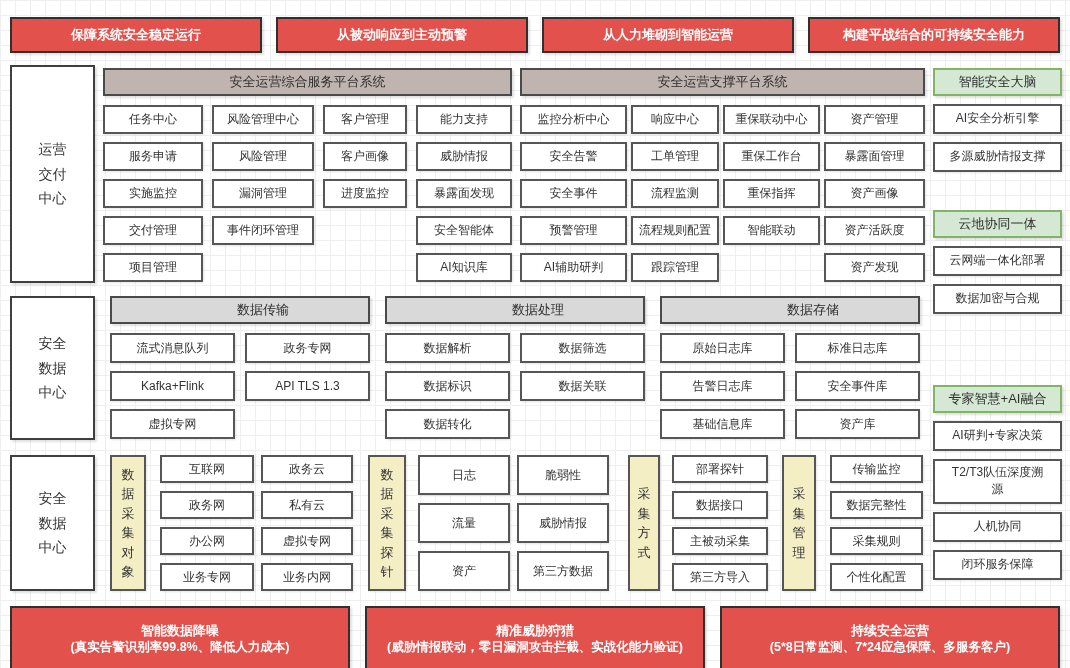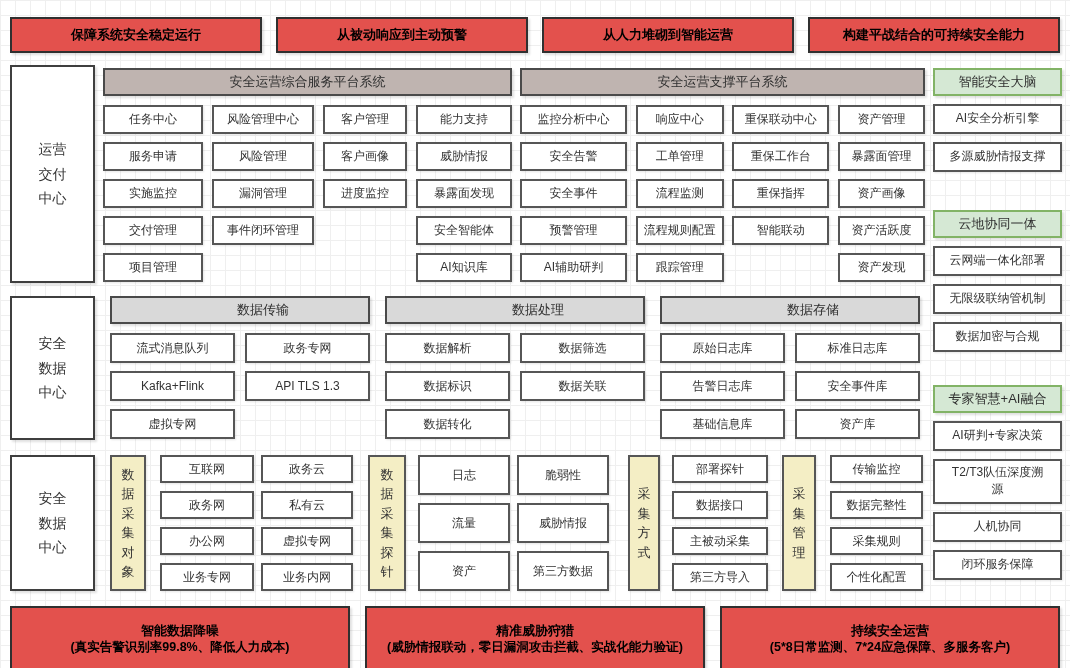--- a/index.html
+++ b/index.html
@@ -3,21 +3,21 @@
 <meta charset="utf-8">
 <style>
   html,body{margin:0;padding:0;background:#fff;}
   body{font-family:"Liberation Sans","DejaVu Sans",sans-serif;}
   #canvas{position:relative;width:1070px;height:668px;overflow:hidden;background:#fff;
     background-image:linear-gradient(#efefef 1px,transparent 1px),linear-gradient(90deg,#efefef 1px,transparent 1px);
     background-size:15px 15px;}
   .shape{box-sizing:border-box;box-shadow:2px 2px 2px rgba(0,0,0,.12);}
   
   .banner-row{position:absolute;display:flex;gap:14px;}
-  .banner{flex:1;background:#e3514d;border:2px solid #303030;color:#000000;display:flex;flex-direction:column;
+  .banner{flex:1;background:#e3514d;border:2px solid #303030;color:#ffffff;display:flex;flex-direction:column;
     align-items:center;justify-content:center;text-align:center;}
   .banner .bt{font-size:13px;font-weight:bold;line-height:1.35;}
   .banner .bd{font-size:12.5px;font-weight:bold;line-height:1.35;}
   
   .hdr{box-sizing:border-box;height:28px;display:flex;align-items:center;justify-content:center;
     font-size:13px;color:#2f2f2f;border:2px solid #4a4a4a;box-shadow:2px 2px 2px rgba(0,0,0,.12);}
   .hdr.tan{background:#bfb4b0;}
   .hdr.gray{background:#d9d9d9;padding-left:46px;}
   .hdr.green{background:#d5e8d4;border-color:#82b366;}
   
@@ -115,21 +115,21 @@
           <div class="box">流程监测</div>
           <div class="box">流程规则配置</div>
           <div class="box">跟踪管理</div>
         </div>
       <div class="col" style="width:97px;">
           <div class="box">重保联动中心</div>
           <div class="box">重保工作台</div>
           <div class="box">重保指挥</div>
           <div class="box">智能联动</div>
         </div>
-      <div class="col" style="width:87px;">
+      <div class="col" style="width:101px;">
           <div class="box">资产管理</div>
           <div class="box">暴露面管理</div>
           <div class="box">资产画像</div>
           <div class="box">资产活跃度</div>
           <div class="box">资产发现</div>
         </div>
     </div>
   </div>
 
   <div id="right-sidebar">
@@ -137,21 +137,20 @@
       <div class="hdr green">智能安全大脑</div>
       <div class="sb-items">
           <div class="box">AI安全分析引擎</div>
           <div class="box">多源威胁情报支撑</div>
         </div>
     </div>
     <div class="sb-group" style="top:142px;">
       <div class="hdr green">云地协同一体</div>
       <div class="sb-items">
           <div class="box">云网端一体化部署</div>
-          <div class="box">无限级联纳管机制</div>
           <div class="box">数据加密与合规</div>
         </div>
     </div>
     <div class="sb-group" style="top:317px;">
       <div class="hdr green">专家智慧+AI融合</div>
       <div class="sb-items">
           <div class="box">AI研判+专家决策</div>
           <div class="box">T2/T3队伍深度溯源</div>
           <div class="box">人机协同</div>
           <div class="box">闭环服务保障</div>

